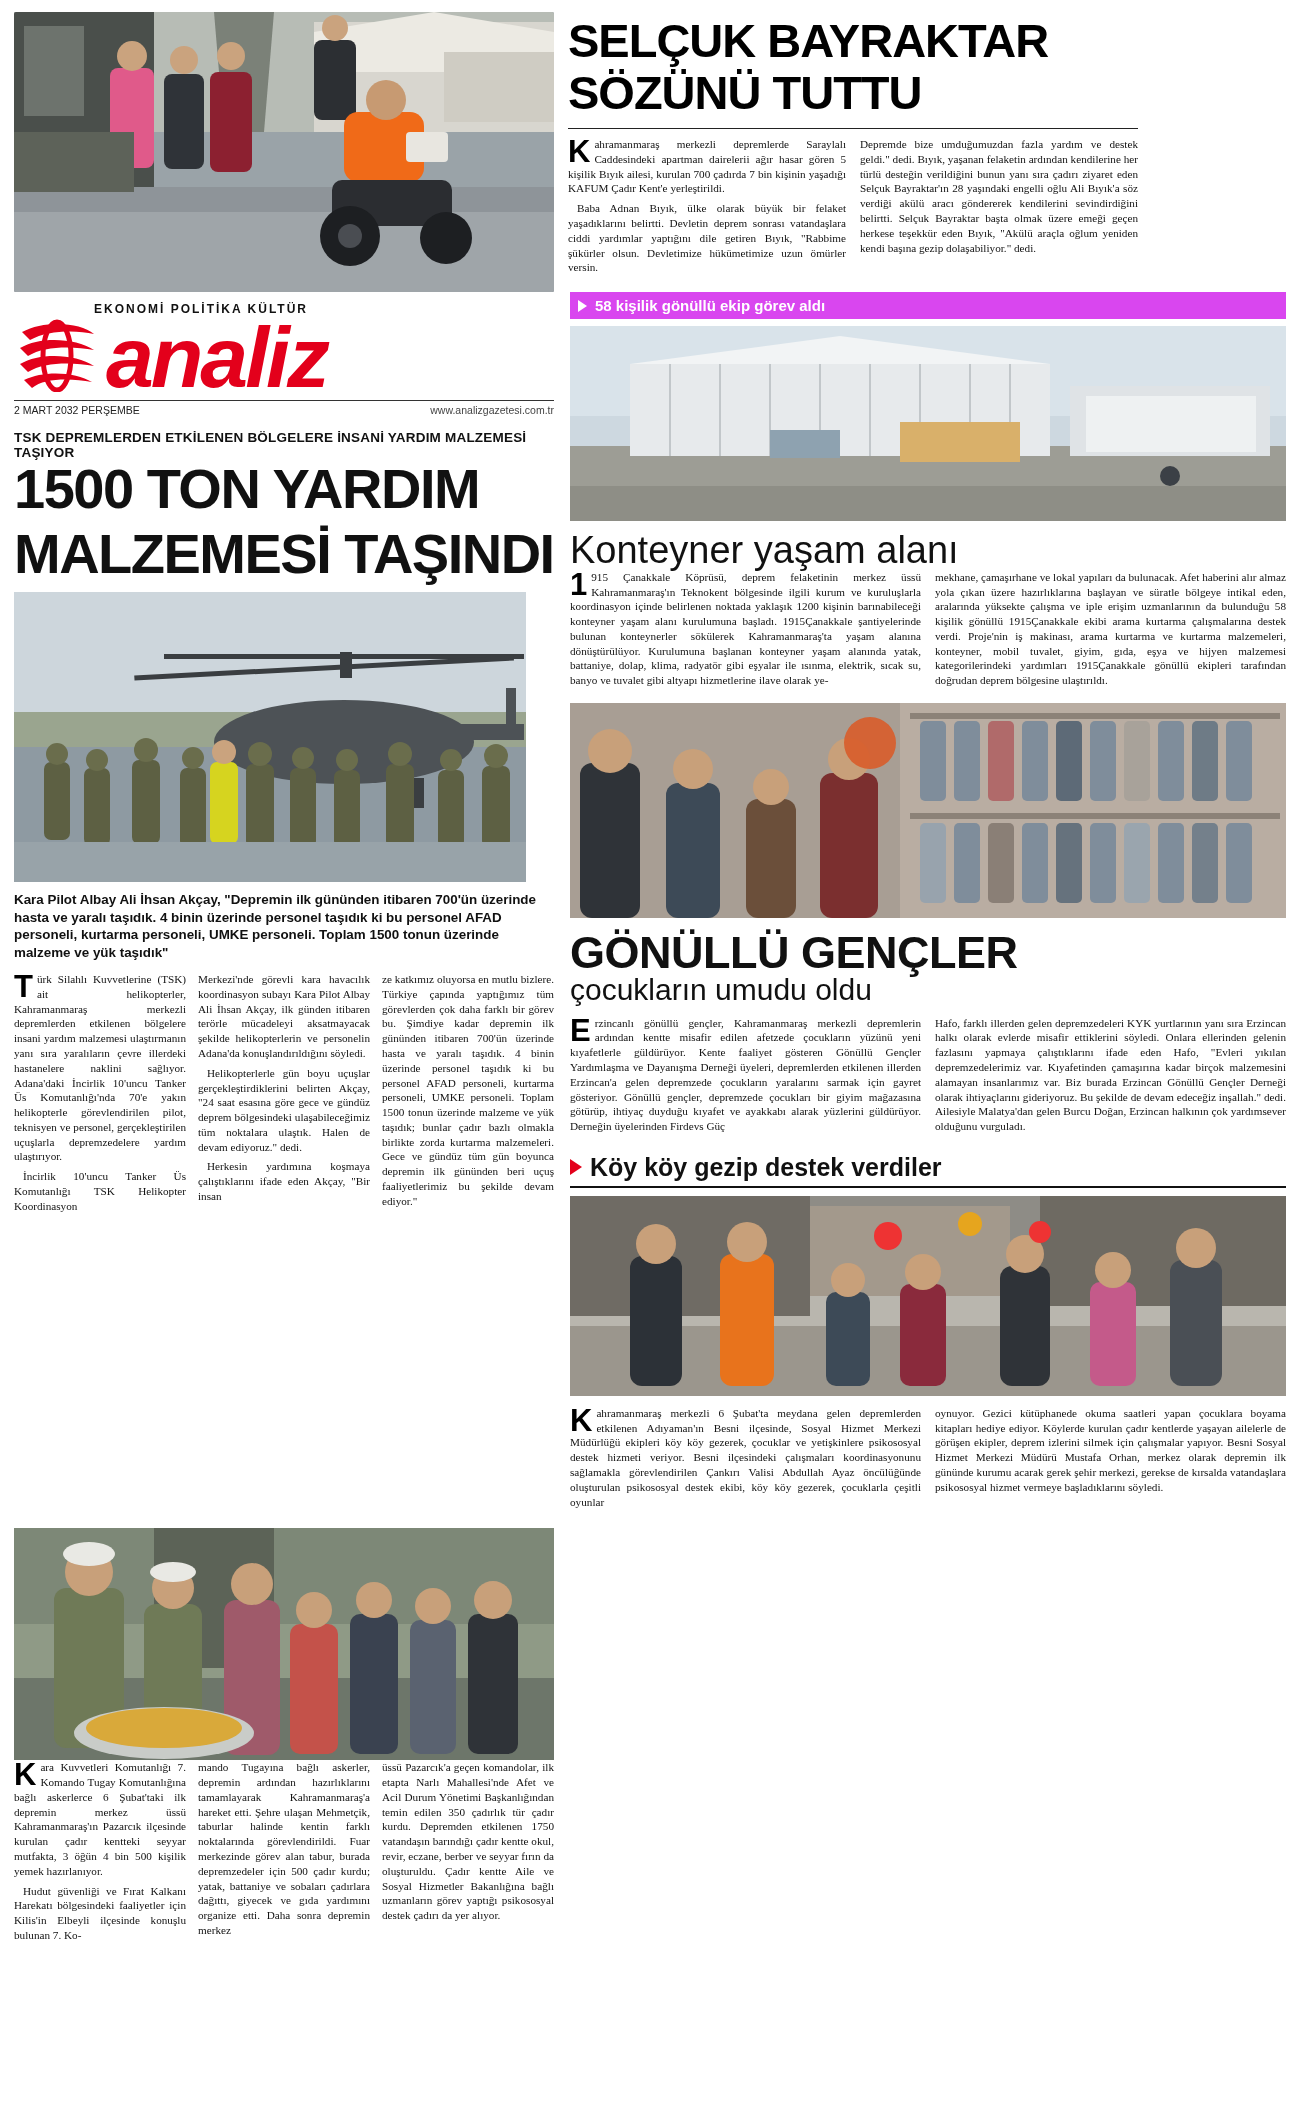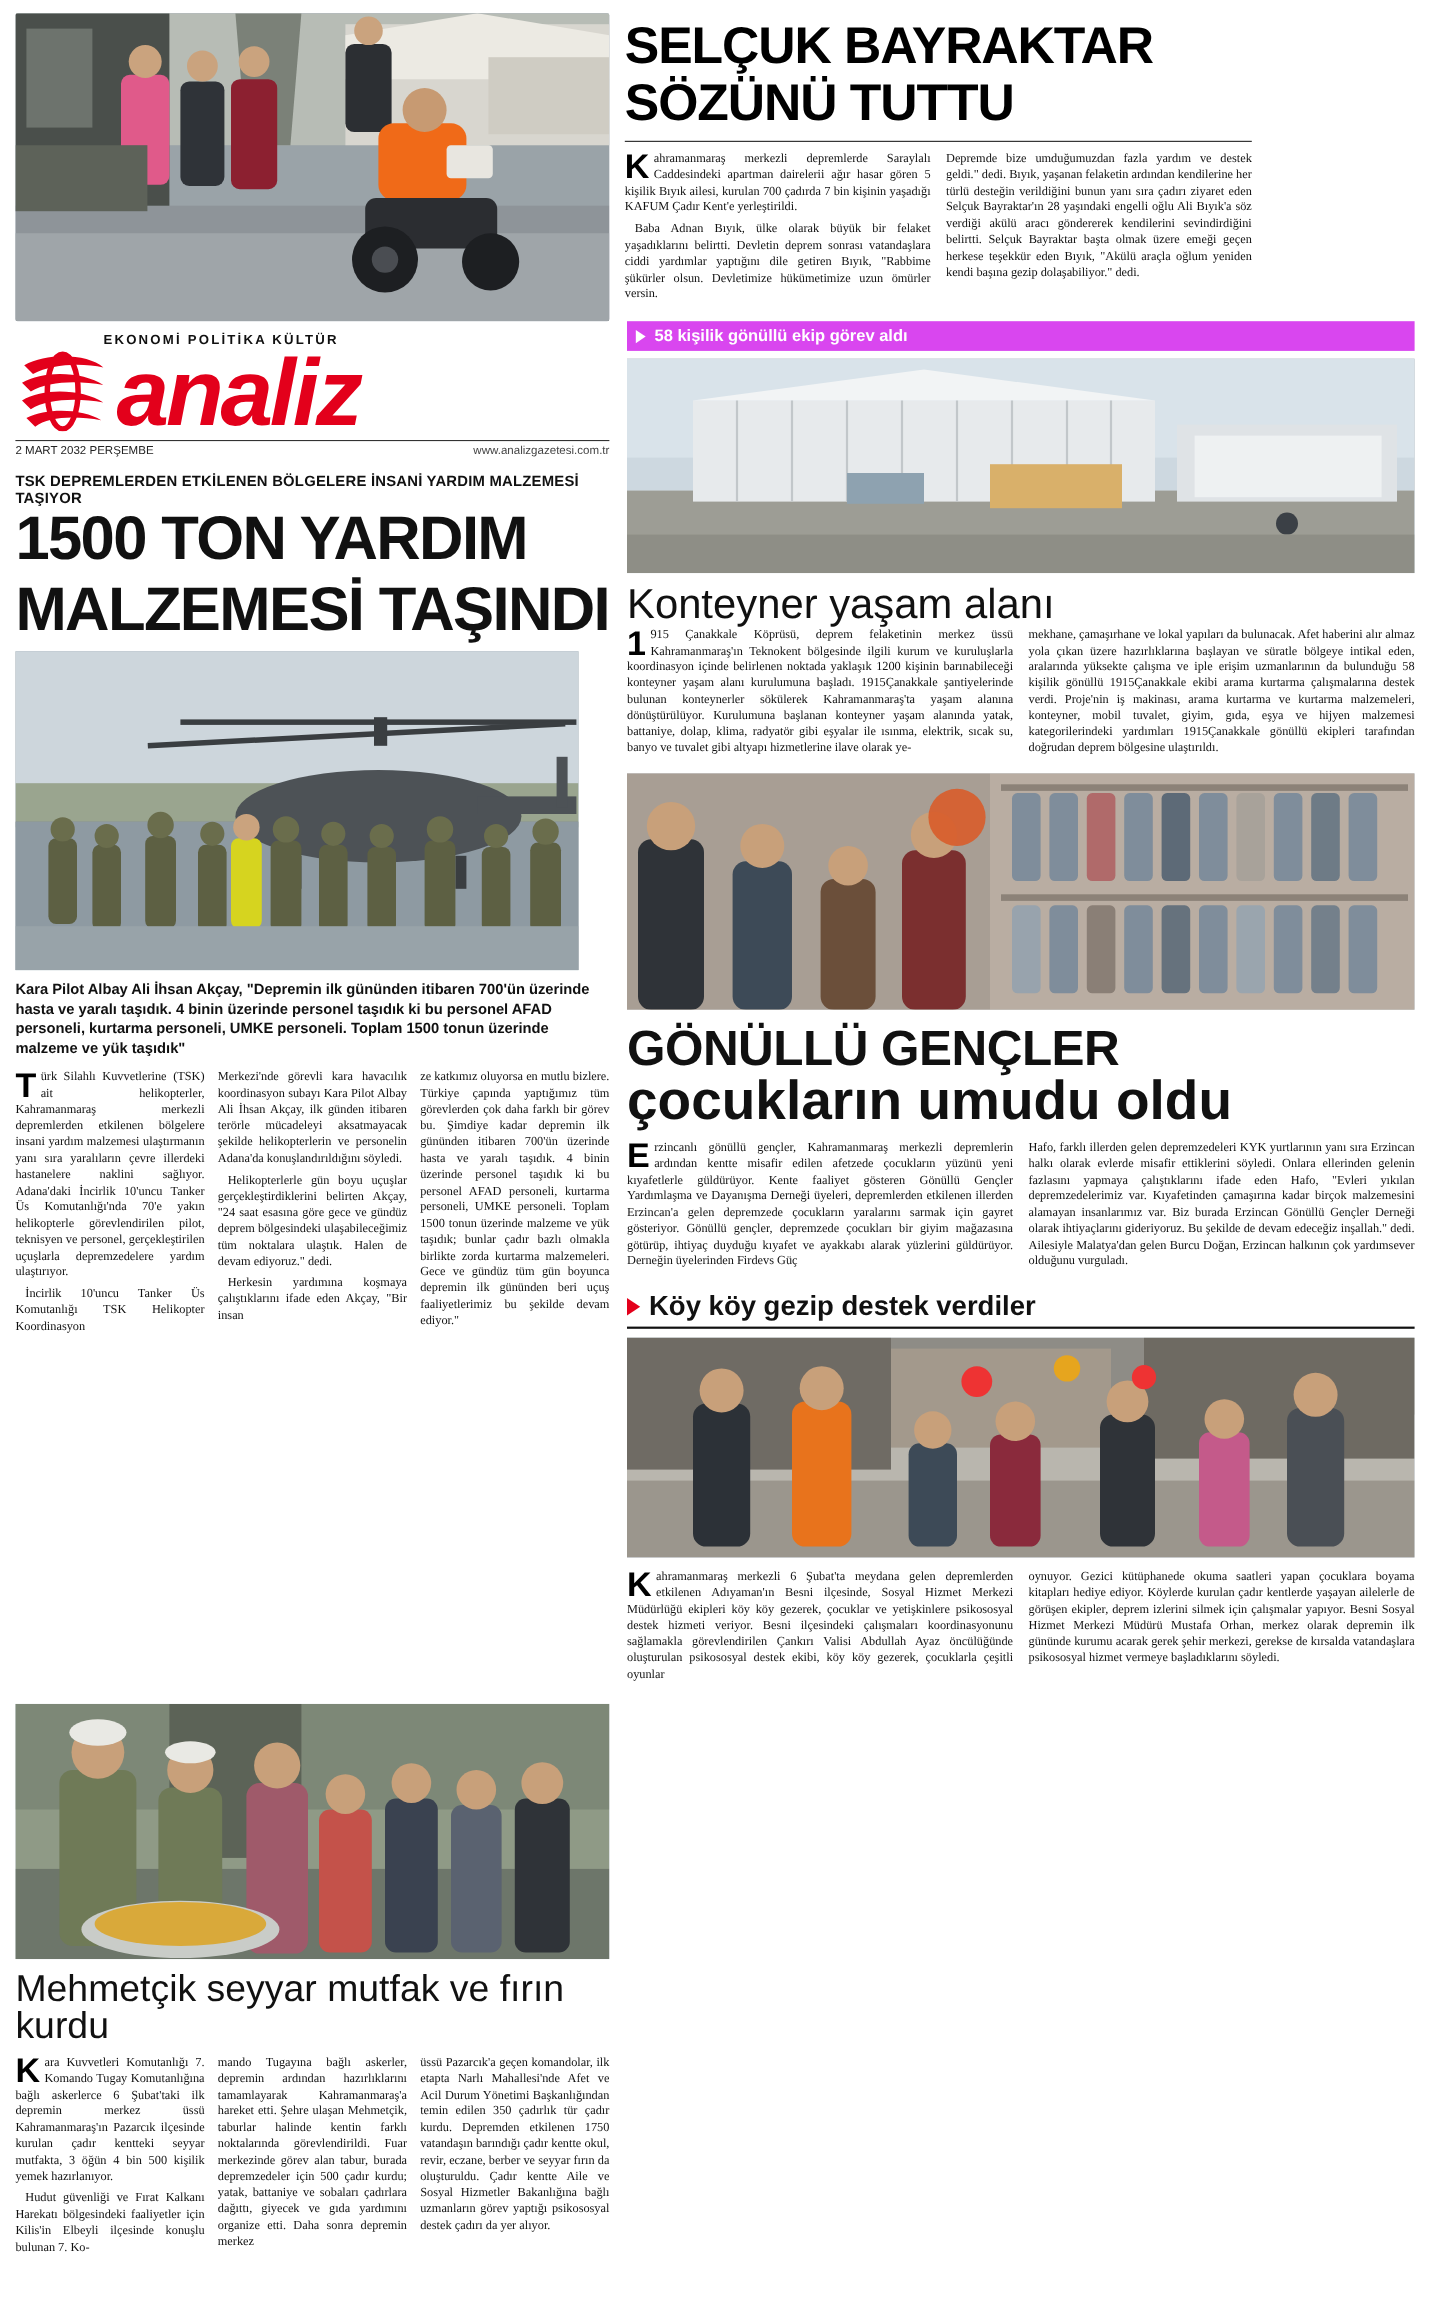--- a/index.html
+++ b/index.html
@@ -119,21 +119,21 @@
   .sec-title-2 {
     font-family: "Liberation Sans", sans-serif;
     font-size: 38px; font-weight: bold; line-height: 1.02; margin: 0 0 10px 0;
   }
   .sec-title-big1 {
     font-family: "Liberation Sans", sans-serif;
     font-size: 45px; font-weight: bold; line-height: 1.0; margin: 12px 0 0 0; letter-spacing:-0.5px;
   }
   .sec-title-big2 {
     font-family: "Liberation Sans", sans-serif;
-    font-size: 50px; font-weight: bold; line-height: 1.02; margin: 0 0 10px 0;
+    font-size: 30px; font-weight: normal; line-height: 1.02; margin: 0 0 10px 0;
   }
   .redbar-title {
     font-family:"Liberation Sans",sans-serif; font-weight:bold; font-size:25px;
     border-bottom:2px solid #111; padding-bottom:4px; margin: 14px 0 8px 0;
     display:flex; align-items:center; gap:8px;
   }
   .redbar-title .tri { width:0;height:0;border-left:12px solid #e3001b;border-top:8px solid transparent;border-bottom:8px solid transparent;}
 
   .caption-big {
     font-family: "Liberation Sans", sans-serif;
@@ -472,21 +472,20 @@
             <circle cx="360" cy="72" r="18" fill="#c8a07a"></circle>
             <rect x="396" y="92" width="46" height="134" rx="10" fill="#5a6270"></rect>
             <circle cx="419" cy="78" r="18" fill="#c8a07a"></circle>
             <rect x="454" y="86" width="50" height="140" rx="10" fill="#2f3338"></rect>
             <circle cx="479" cy="72" r="19" fill="#c8a07a"></circle>
           </g>
           <ellipse cx="150" cy="205" rx="90" ry="26" fill="#c9ccc8"></ellipse>
           <ellipse cx="150" cy="200" rx="78" ry="20" fill="#d9a93a"></ellipse>
         </svg>
       </div>
-      <div class="mid-title">Mehmetçik seyyar mutfak ve fırın kurdu</div>
       <div class="threecol">
         <div>
           <p class="body first"><span class="dropcap">K</span><span>ara Kuvvetleri Komutanlığı 7. Komando Tugay Komutanlığına bağlı askerlerce 6 Şubat'taki ilk depremin merkez üssü Kahramanmaraş'ın Pazarcık ilçesinde kurulan çadır kentteki seyyar mutfakta, 3 öğün 4 bin 500 kişilik yemek hazırlanıyor.</span></p>
           <p class="body">Hudut güvenliği ve Fırat Kalkanı Harekatı bölgesindeki faaliyetler için Kilis'in Elbeyli ilçesinde konuşlu bulunan 7. Ko-</p>
         </div>
         <div>
           <p class="body first">mando Tugayına bağlı askerler, depremin ardından hazırlıklarını tamamlayarak Kahramanmaraş'a hareket etti. Şehre ulaşan Mehmetçik, taburlar halinde kentin farklı noktalarında görevlendirildi. Fuar merkezinde görev alan tabur, burada depremzedeler için 500 çadır kurdu; yatak, battaniye ve sobaları çadırlara dağıttı, giyecek ve gıda yardımını organize etti. Daha sonra depremin merkez</p>
         </div>
         <div>
           <p class="body first">üssü Pazarcık'a geçen komandolar, ilk etapta Narlı Mahallesi'nde Afet ve Acil Durum Yönetimi Başkanlığından temin edilen 350 çadırlık tür çadır kurdu. Depremden etkilenen 1750 vatandaşın barındığı çadır kentte okul, revir, eczane, berber ve seyyar fırın da oluşturuldu. Çadır kentte Aile ve Sosyal Hizmetler Bakanlığına bağlı uzmanların görev yaptığı psikososyal destek çadırı da yer alıyor.</p>

